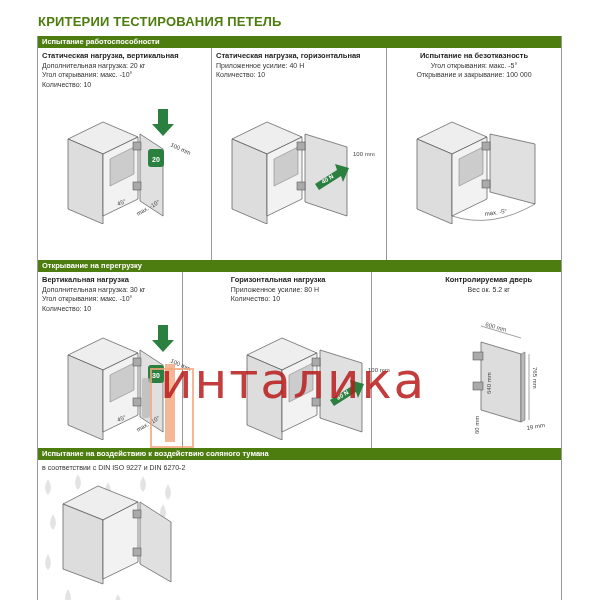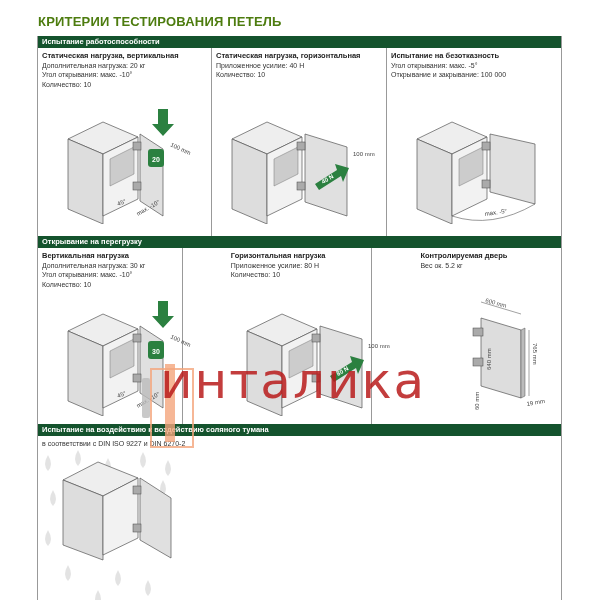--- a/index.html
+++ b/index.html
@@ -1,40 +1,40 @@
 <!DOCTYPE html>
 <html><head>
 <meta charset="utf-8">
 <style>
   html,body{margin:0;padding:0;background:#fff;}
   body{width:600px;height:600px;position:relative;overflow:hidden;font-family:"Liberation Sans",sans-serif;color:#222;}
   .title{position:absolute;left:38px;top:14px;font-size:13px;font-weight:bold;color:#4d7c0f;letter-spacing:0.2px;}
   .table{position:absolute;left:37px;top:36px;width:523px;border-right:1px solid #999;border-left:1px solid #999;border-bottom:1px solid #ccc;}
-  .band{background:#14532d;color:#fff;font-size:7.5px;font-weight:bold;height:12px;line-height:12px;padding-left:4px;}
+  .band{background:#4d7c0f;color:#fff;font-size:7.5px;font-weight:bold;height:12px;line-height:12px;padding-left:4px;}
   .row{display:flex;position:relative;}
   .cell{position:relative;border-right:1px solid #999;box-sizing:border-box;padding:3px 4px;}
   .cell:last-child{border-right:none;}
-  .c1{width:174px;}.c2{width:175px;}.c3{width:174px;}
+  .c1{width:174px;}.c2{width:175px;}.c3{width:174px;text-align:center;}
   .h{font-size:7.5px;font-weight:bold;line-height:9.5px;}
   .t{font-size:7px;line-height:9.5px;color:#333;}
   .fig{position:absolute;}
   .wm{position:absolute;left:160px;top:352px;font-size:50px;color:#b91c1c;opacity:0.85;letter-spacing:2px;font-family:"DejaVu Sans",sans-serif;}
   .wm-icon{position:absolute;left:150px;top:368px;width:40px;height:76px;border:2px solid #f4a57c;opacity:0.8;}
   .wm-bar{position:absolute;left:165px;top:364px;width:10px;height:78px;background:#f4a57c;opacity:0.8;}
   .wm-rect{position:absolute;left:142px;top:378px;width:8px;height:40px;background:#bbb;border-radius:2px;opacity:0.8;}
 </style>
 </head>
 <body>
 
 <div class="title">КРИТЕРИИ ТЕСТИРОВАНИЯ ПЕТЕЛЬ</div>
 
 <div class="table">
 
   <div class="band">Испытание работоспособности</div>
-  <div class="row" style="height:188px;">
+  <div class="row" style="height:212px;">
     <div class="cell c1">
       <div class="h">Статическая нагрузка, вертикальная</div>
       <div class="t">Дополнительная нагрузка: 20 кг</div>
       <div class="t">Угол открывания: макс. -10°</div>
       <div class="t">Количество: 10</div>
       <svg class="fig" style="left:20px;top:56px" width="150" height="120">
         <polygon points="10,35 45,18 80,33 45,50" fill="#eee" stroke="#555" stroke-width="0.7"></polygon>
         <polygon points="10,35 45,50 45,120 10,105" fill="#ddd" stroke="#555" stroke-width="0.7"></polygon>
         <polygon points="45,50 80,33 80,95 45,112" fill="#f2f2f2" stroke="#555" stroke-width="0.7"></polygon>
         <polygon points="52,55 76,43 76,70 52,82" fill="#ccc" stroke="#777" stroke-width="0.5"></polygon>

